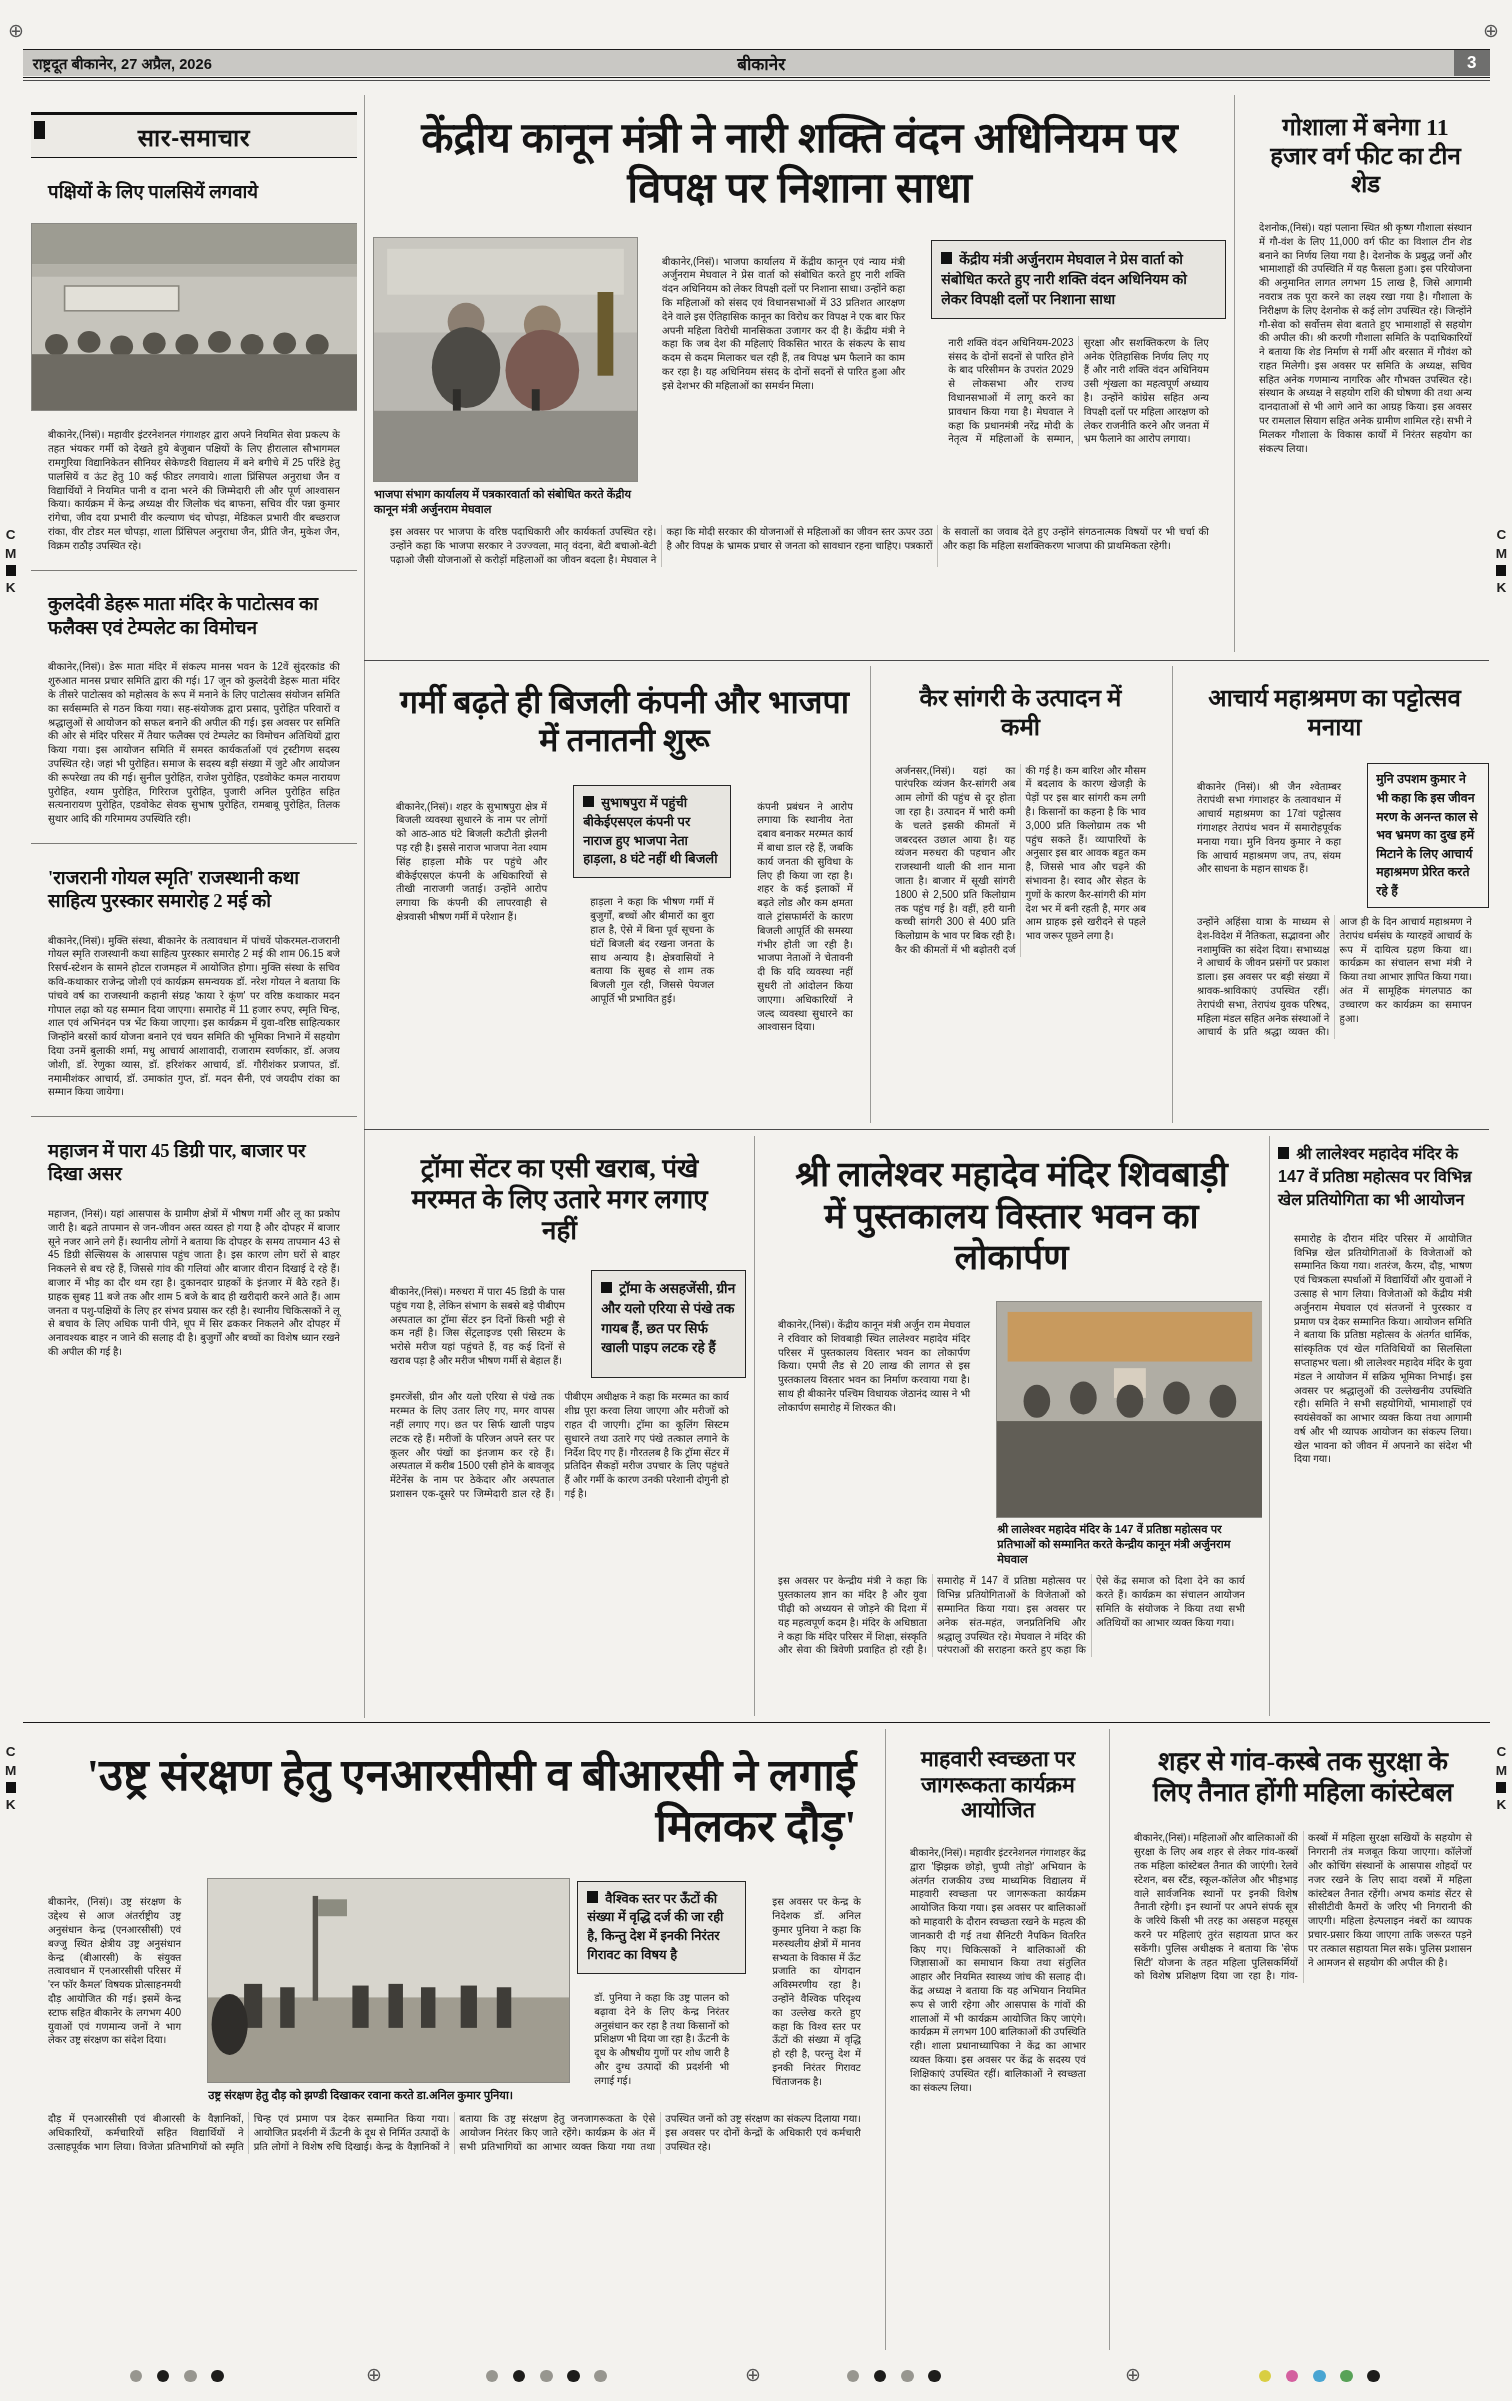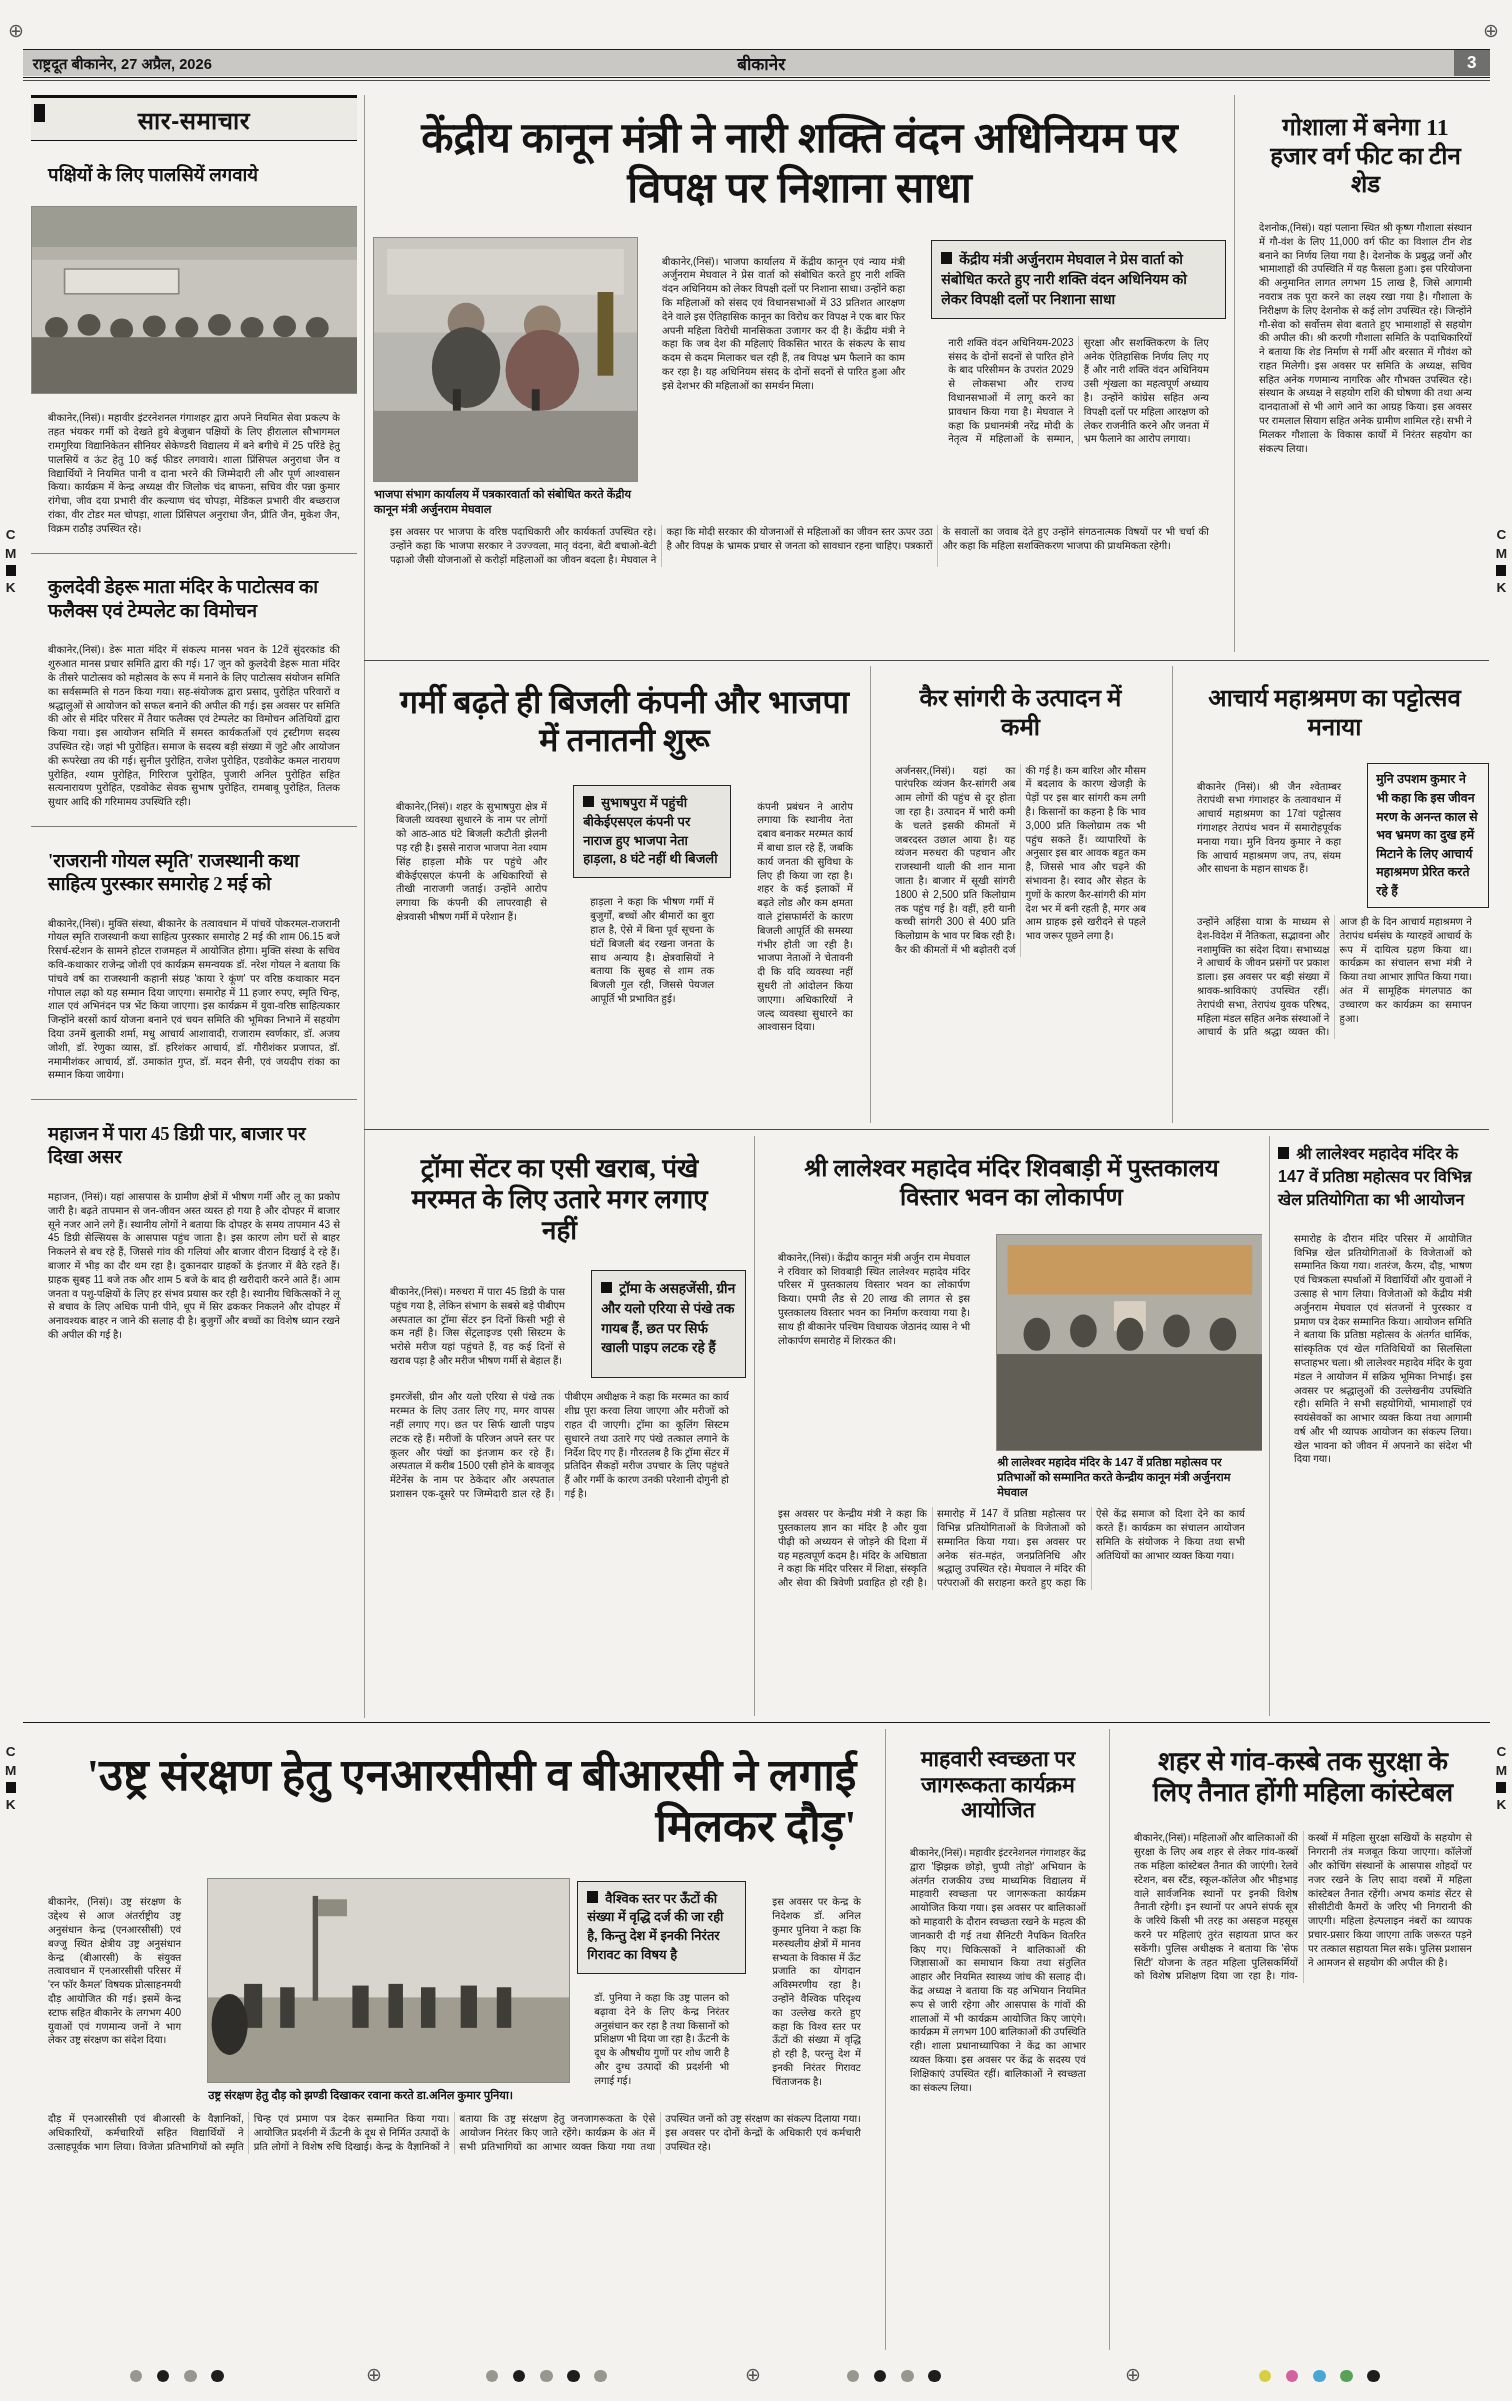--- a/index.html
+++ b/index.html
@@ -15,21 +15,21 @@
   .mh-page{width:36px;height:26px;background:#6f6f6e;color:#fff;font-weight:bold;
            font-size:17px;display:flex;align-items:center;justify-content:center;}
   .rule-h{background:#1a1a1a;height:1.1px;}
   .rule-h.thin{height:0.6px;background:#4a4a4a;}
   .rule-v{background:#9a9a96;width:0.6px;}
   
   section,article{box-sizing:border-box;}
   .blk{overflow:hidden;}
   .saar-head{border-top:3.4px solid #111;border-bottom:1.1px solid #111;padding:4.5px 2.3px;
              font-weight:bold;font-size:24px;text-align:center;letter-spacing:0.6px;
-             background:#eceae5;position:relative;}
+             background:#eceae5;position:relative;margin-top:17px;}
   .saar-head::before{content:"";position:absolute;left:3.4px;top:5.6px;width:10.2px;height:18px;background:#111;}
   h1,h2,h3,h4{margin:16px;padding:0;font-weight:bold;line-height:1.18;font-family:Liberation Serif, serif;}
   .h-main{font-size:42px;text-align:center;padding:3.4px 5.6px 8px;}
   .h-big{font-size:44px;text-align:right;padding:4.5px 5.6px 9px;}
   .h2{font-size:32px;text-align:center;padding:2.3px 3.4px 6.8px;}
   .h3{font-size:26px;text-align:center;padding:2.3px 3.4px 5.6px;}
   .h4{font-size:24px;text-align:center;padding:2.3px 3.4px 5.6px;}
   .h5{font-size:18.6px;padding:5.6px 1.1px 4.5px;line-height:1.25;}
   .h6{font-size:21.5px;text-align:center;padding:2.3px 2.3px 5.6px;}
   .body{font-size:10px;line-height:1.38;text-align:justify;margin:16px;padding:1.1px 1.1px;}
@@ -194,21 +194,21 @@
     <div class="row">
       <p class="body" style="width:175px;flex:none">बीकानेर,(निसं)। मरुधरा में पारा 45 डिग्री के पास पहुंच गया है, लेकिन संभाग के सबसे बड़े पीबीएम अस्पताल का ट्रॉमा सेंटर इन दिनों किसी भट्टी से कम नहीं है। जिस सेंट्रलाइज्ड एसी सिस्टम के भरोसे मरीज यहां पहुंचते हैं, वह कई दिनों से खराब पड़ा है और मरीज भीषण गर्मी से बेहाल हैं।</p>
       <div class="hbox" style="flex:1;font-size:13.6px">
         <span class="sq"></span><span>ट्रॉमा के असहजेंसी, ग्रीन और यलो एरिया से पंखे तक गायब हैं, छत पर सिर्फ खाली पाइप लटक रहे हैं</span>
       </div>
     </div>
     <p class="body cols2" style="margin-top:4.5px">इमरजेंसी, ग्रीन और यलो एरिया से पंखे तक मरम्मत के लिए उतार लिए गए, मगर वापस नहीं लगाए गए। छत पर सिर्फ खाली पाइप लटक रहे हैं। मरीजों के परिजन अपने स्तर पर कूलर और पंखों का इंतजाम कर रहे हैं। अस्पताल में करीब 1500 एसी होने के बावजूद मेंटेनेंस के नाम पर ठेकेदार और अस्पताल प्रशासन एक-दूसरे पर जिम्मेदारी डाल रहे हैं। पीबीएम अधीक्षक ने कहा कि मरम्मत का कार्य शीघ्र पूरा करवा लिया जाएगा और मरीजों को राहत दी जाएगी। ट्रॉमा का कूलिंग सिस्टम सुधारने तथा उतारे गए पंखे तत्काल लगाने के निर्देश दिए गए हैं। गौरतलब है कि ट्रॉमा सेंटर में प्रतिदिन सैकड़ों मरीज उपचार के लिए पहुंचते हैं और गर्मी के कारण उनकी परेशानी दोगुनी हो गई है।</p>
   </section>
 
   <section class="abs blk" style="left:761px;top:1136px;width:501px;height:580px">
-    <h2 class="h2" style="font-size:24px">श्री लालेश्वर महादेव मंदिर शिवबाड़ी में पुस्तकालय विस्तार भवन का लोकार्पण</h2>
+    <h2 class="h2" style="font-size:35px">श्री लालेश्वर महादेव मंदिर शिवबाड़ी में पुस्तकालय विस्तार भवन का लोकार्पण</h2>
     <div class="row">
       <p class="body" style="width:192px;flex:none">बीकानेर,(निसं)। केंद्रीय कानून मंत्री अर्जुन राम मेघवाल ने रविवार को शिवबाड़ी स्थित लालेश्वर महादेव मंदिर परिसर में पुस्तकालय विस्तार भवन का लोकार्पण किया। एमपी लैड से 20 लाख की लागत से इस पुस्तकालय विस्तार भवन का निर्माण करवाया गया है। साथ ही बीकानेर पश्चिम विधायक जेठानंद व्यास ने भी लोकार्पण समारोह में शिरकत की।</p>
       <figure style="flex:1">
         <div class="photo" style="width:100%;height:215px">
           <svg viewBox="0 0 200 130" preserveAspectRatio="none">
             <rect width="200" height="130" fill="#b0ada4"></rect>
             <rect x="8" y="6" width="184" height="30" fill="#c89a5e"></rect>
             <rect x="88" y="40" width="24" height="18" fill="#d8cfc0"></rect>
             <g fill="#4e4b45">
               <circle cx="30" cy="60" r="10"></circle>

